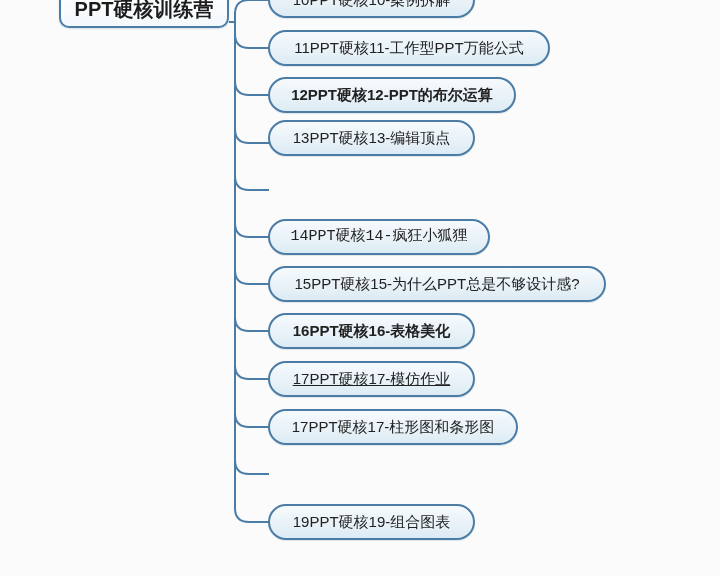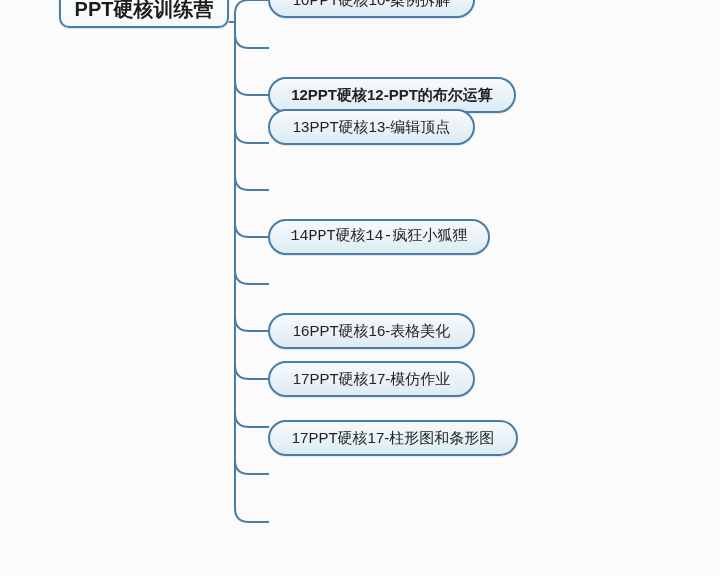--- a/index.html
+++ b/index.html
@@ -80,30 +80,33 @@
     <path d="M212 365 Q212 379 226 379 L246 379"></path>
     <path d="M212 413 Q212 427 226 427 L246 427"></path>
     <path d="M212 460 Q212 474 226 474 L246 474"></path>
     <path d="M212 508 Q212 522 226 522 L246 522"></path>
   </svg>
 
   <div class="root" style="left:36px; top:-14px; width:170px; height:42px; line-height:42px;">PPT硬核训练营</div>
 
   <div class="node" style="left:245px; top:-18px; width:207px;">10PPT硬核10-案例拆解</div>
 
+  <div class="node" style="left:245px; top:30px; width:282px;">11PPT硬核11-工作型PPT万能公式</div>
 
   <div class="node" style="left:245px; top:77px; width:248px;font-weight:bold;">12PPT硬核12-PPT的布尔运算</div>
 
-  <div class="node" style="left:245px; top:109px; width:207px;">13PPT硬核13-编辑顶点</div>
+  <div class="node" style="left:245px; top:120px; width:207px;">13PPT硬核13-编辑顶点</div>
 
 
   <div class="node" style="left:245px; top:219px; width:222px;font-family:Liberation Mono, monospace;">14PPT硬核14-疯狂小狐狸</div>
 
+  <div class="node" style="left:245px; top:266px; width:338px;">15PPT硬核15-为什么PPT总是不够设计感?</div>
 
-  <div class="node" style="left:245px; top:313px; width:207px;">16PPT硬核16-表格美化</div>
+  <div class="node" style="left:245px; top:313px; width:207px;font-weight:bold;">16PPT硬核16-表格美化</div>
 
-  <div class="node" style="left:245px; top:361px; width:207px;">17PPT硬核17-模仿作业</div>
+  <div class="node" style="left:245px; top:361px; width:207px;text-decoration:underline;">17PPT硬核17-模仿作业</div>
 
-  <div class="node" style="left:245px; top:420px; width:250px;">17PPT硬核17-柱形图和条形图</div>
+  <div class="node" style="left:245px; top:409px; width:250px;">17PPT硬核17-柱形图和条形图</div>
 
 
+  <div class="node" style="left:245px; top:504px; width:207px;">19PPT硬核19-组合图表</div>
 
 </div>
 
 </body></html>

